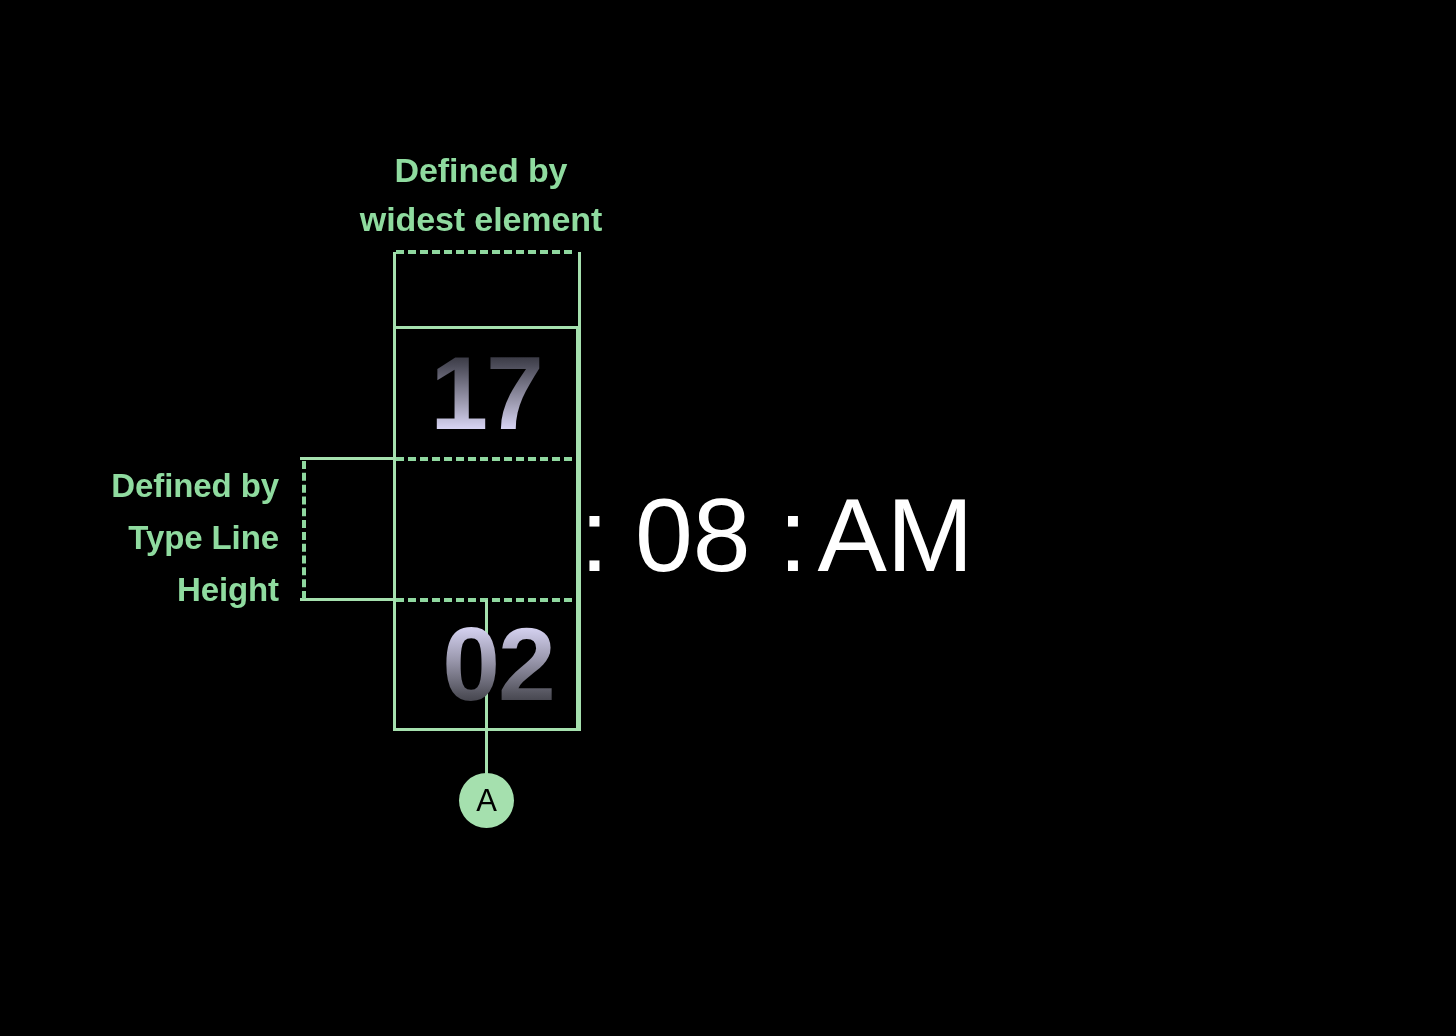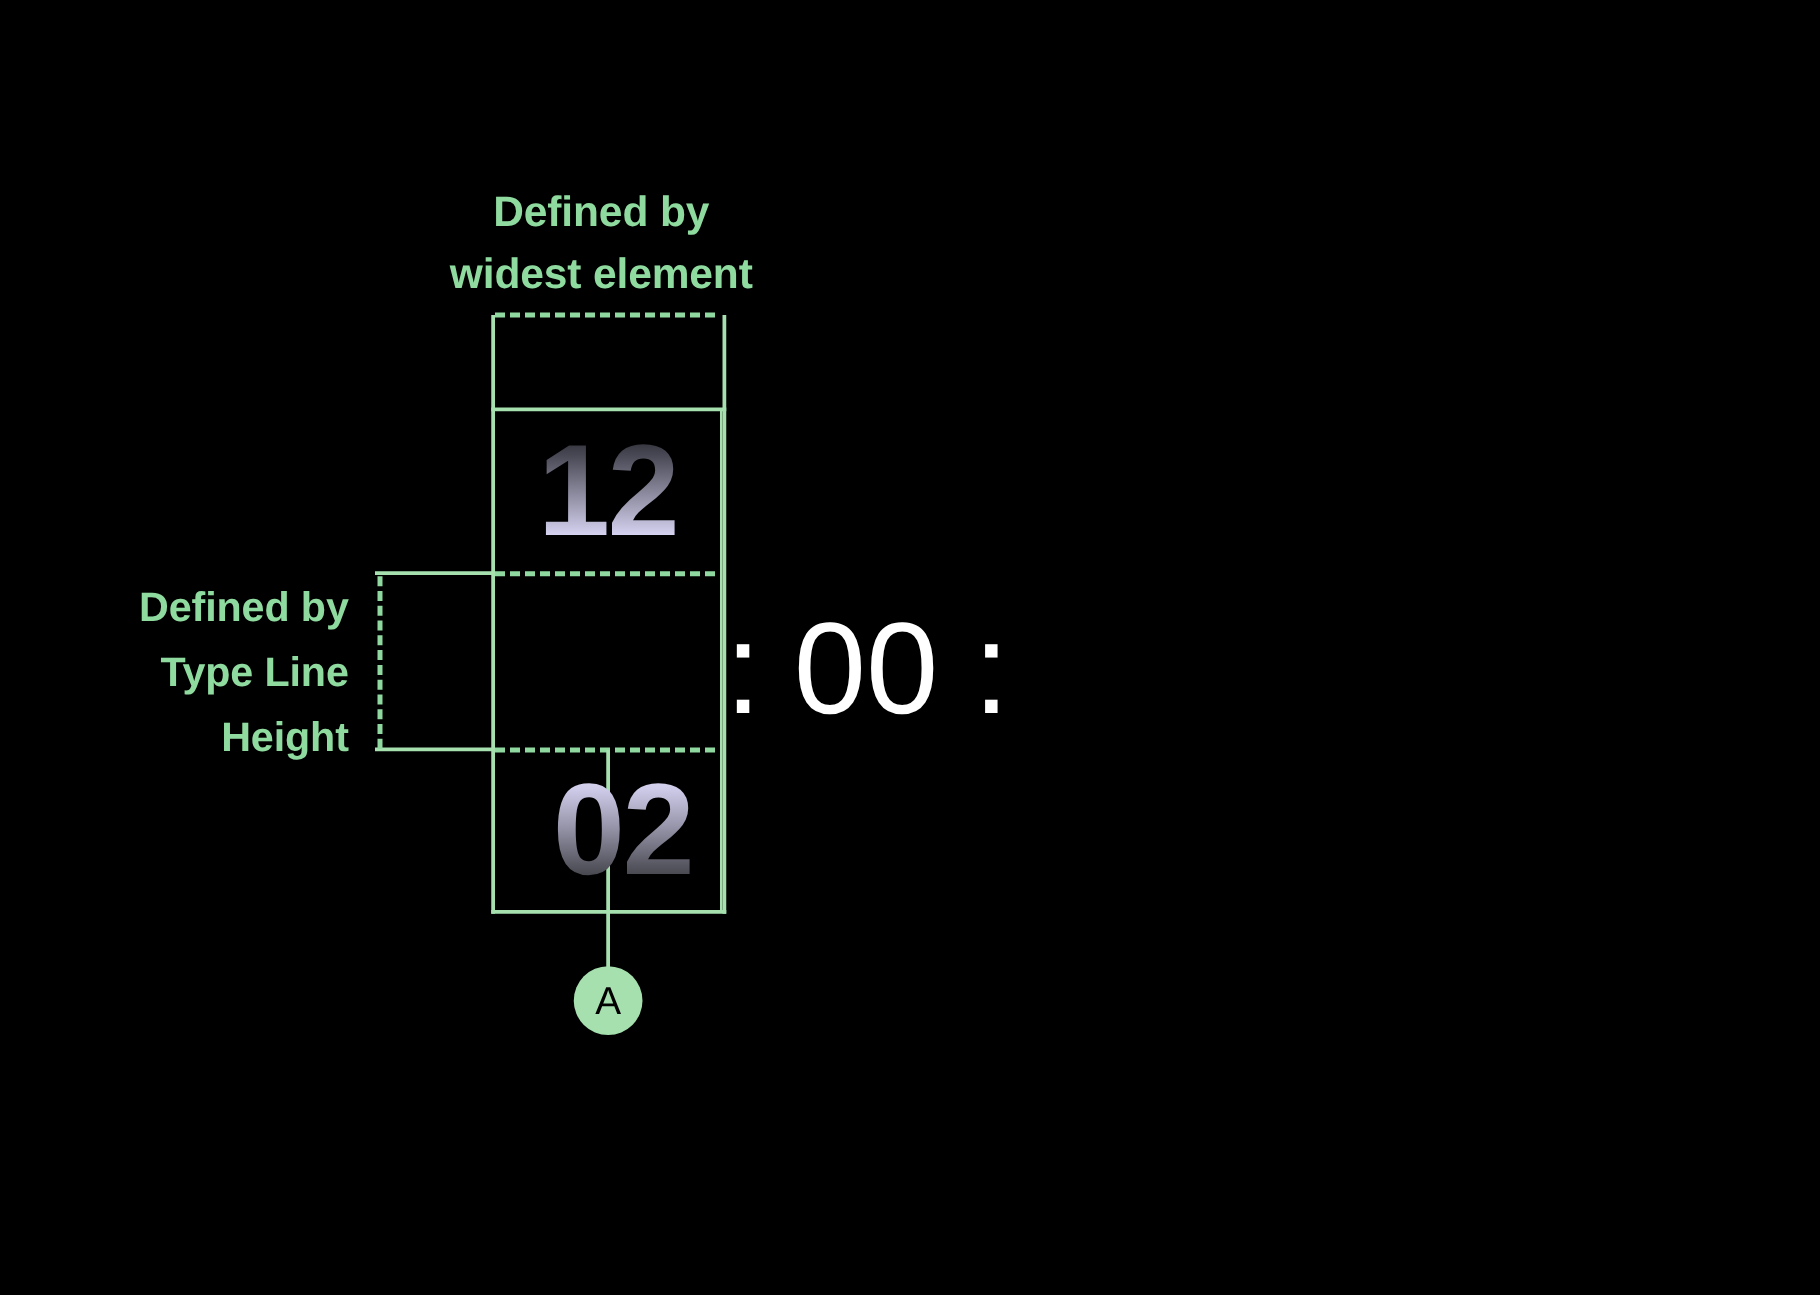--- a/index.html
+++ b/index.html
@@ -200,28 +200,29 @@
   <div class="gdash-h" id="row-dash-2"></div>
 
   <div class="gline h" id="bracket-top-h"></div>
   <div class="gline h" id="bracket-bot-h"></div>
   <div class="gdash-v" id="bracket-dash-v"></div>
 
   <div class="gline" id="leader-v"></div>
 
   <div id="digit-column">
     <div class="digit-cell" id="cell-prev">
-      <span class="grad-text">12</span>
+      <span class="grad-text">17</span>
     </div>
     <div class="digit-cell" id="cell-next">
       <span class="grad-text">02</span>
     </div>
   </div>
 
   <div id="time-rest">
     <span class="seg colon-1">:</span>
-    <span class="seg minutes">00</span>
+    <span class="seg minutes">08</span>
     <span class="seg colon-2">:</span>
+    <span class="seg meridiem">AM</span>
   </div>
 
   <div id="marker-a">A</div>
 
 </div>
 
 </body></html>

